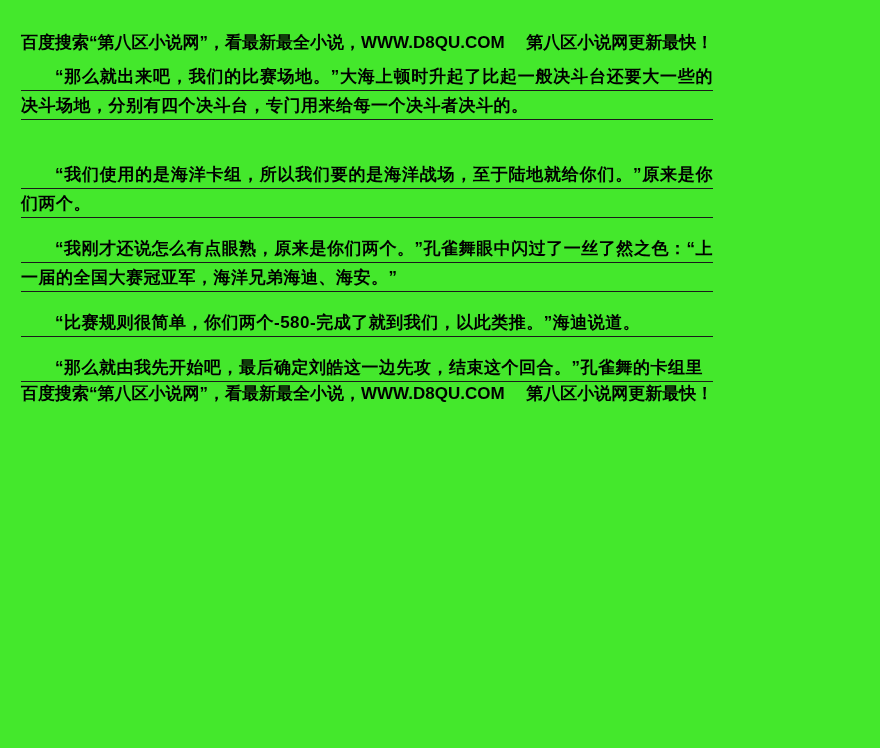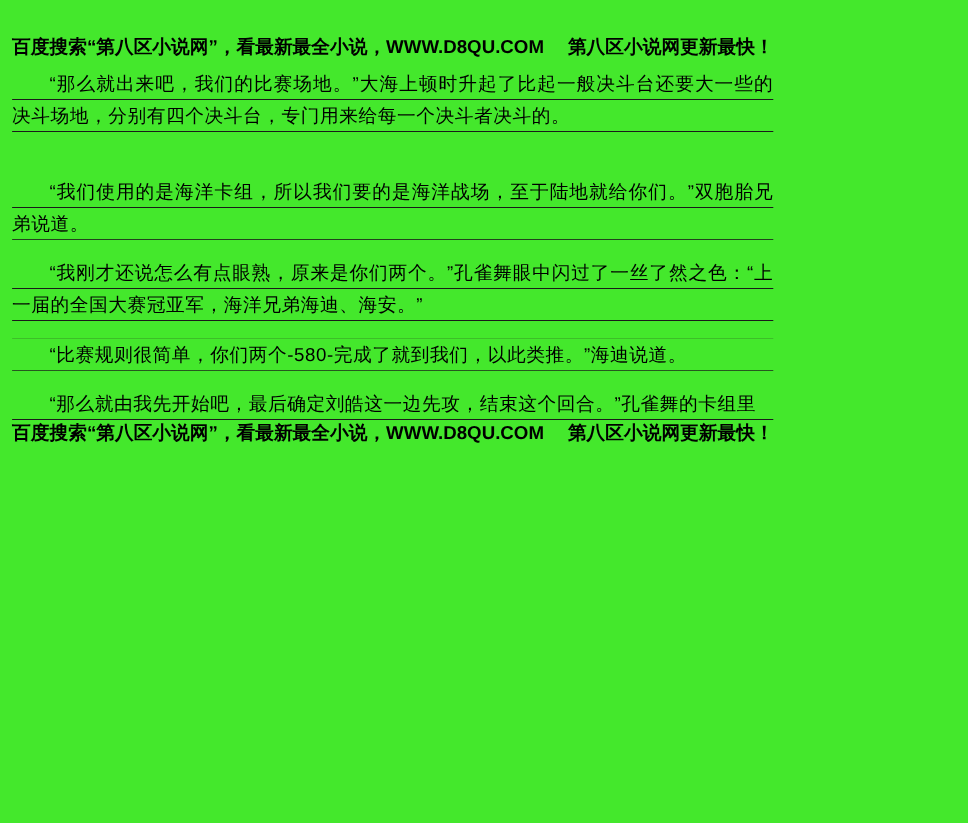--- a/index.html
+++ b/index.html
@@ -8,37 +8,37 @@
   }
   body {
     width: 880px;
     height: 748px;
     overflow: hidden;
     background: #44E82C;
     color: #000;
     font-family: "Liberation Sans", sans-serif;
   }
   .page {
-    padding: 33px 0 0 11px;
+    padding: 33px 0 0 21px;
   }
   .promo-line {
     font-size: 17px;
     font-weight: bold;
     line-height: 20px;
     white-space: nowrap;
     margin: 0 0 9px 0;
   }
   .content {
     width: 692px;
   }
   .para {
     width: 692px;
     margin: 0 0 16px 0;
     font-size: 17px;
-    font-weight: normal;
+    font-weight: bold;
     line-height: 29px;
     text-indent: 2em;
     letter-spacing: 0.5px;
     text-align: justify;
     
     background-image: repeating-linear-gradient(
       to bottom,
       transparent 0px, transparent 28px,
       #1A1A1A 28px, #1A1A1A 29px
     );
@@ -55,21 +55,21 @@
 </style>
 </head>
 <body>
 
 <div class="page">
 
   <div class="promo-line header">百度搜索“第八区小说网”，看最新最全小说，WWW.D8QU.COM　 第八区小说网更新最快！</div>
 
   <div class="content">
     <p class="para">“那么就出来吧，我们的比赛场地。”大海上顿时升起了比起一般决斗台还要大一些的决斗场地，分别有四个决斗台，专门用来给每一个决斗者决斗的。</p>
-    <p class="para">“我们使用的是海洋卡组，所以我们要的是海洋战场，至于陆地就给你们。”双胞胎兄弟说道。</p>
+    <p class="para">“我们使用的是海洋卡组，所以我们要的是海洋战场，至于陆地就给你们。”原来是你们两个。</p>
     <p class="para">“我刚才还说怎么有点眼熟，原来是你们两个。”孔雀舞眼中闪过了一丝了然之色：“上一届的全国大赛冠亚军，海洋兄弟海迪、海安。”</p>
     <p class="para">“比赛规则很简单，你们两个-580-完成了就到我们，以此类推。”海迪说道。</p>
     <p class="para">“那么就由我先开始吧，最后确定刘皓这一边先攻，结束这个回合。”孔雀舞的卡组里</p>
   </div>
 
   <div class="promo-line footer">百度搜索“第八区小说网”，看最新最全小说，WWW.D8QU.COM　 第八区小说网更新最快！</div>
 
 </div>
 
 </body></html>

